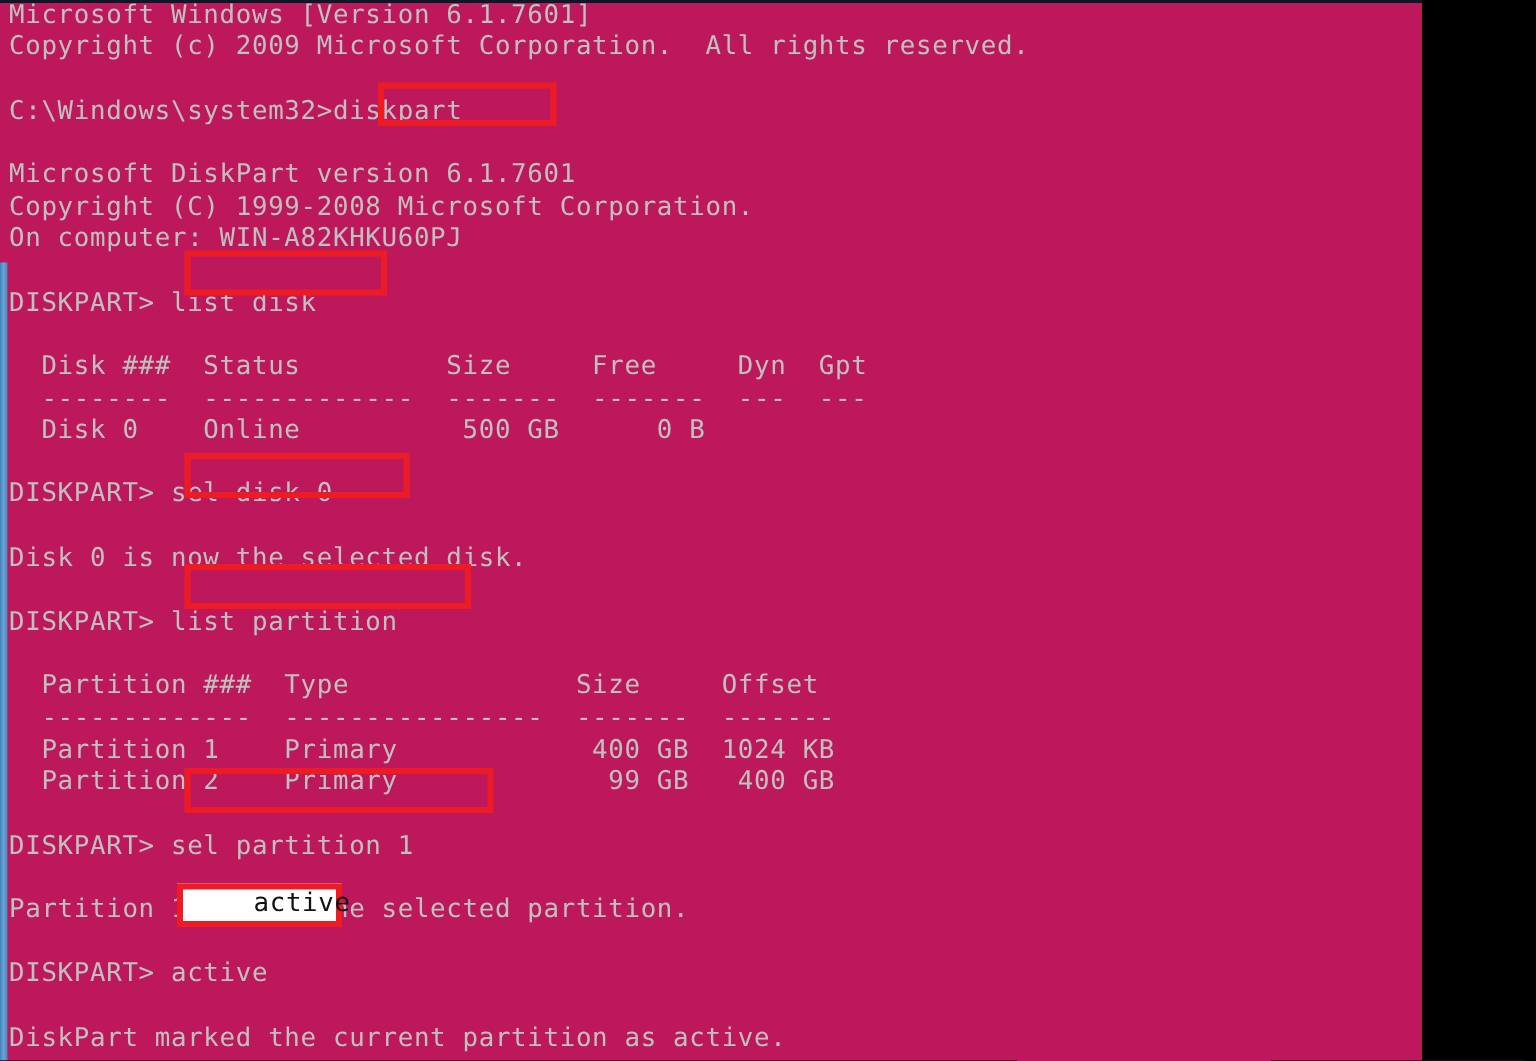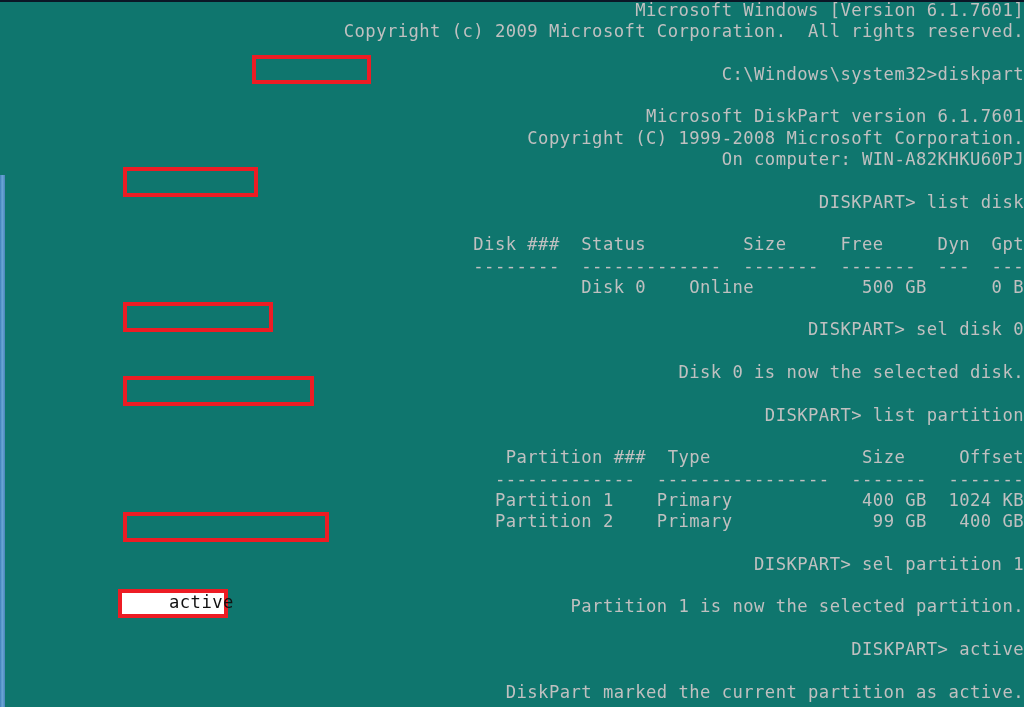--- a/index.html
+++ b/index.html
@@ -3,25 +3,24 @@
 <meta charset="utf-8">
 <title>DiskPart Console</title>
 <style>
   html, body {
     margin: 0;
     padding: 0;
     background: #000000;
   }
   #screen {
     position: relative;
-    width: 1024px;
+    width: 948px;
     height: 707px;
-    background: #0f766e;
+    background: #be185d;
     overflow: hidden;
-    text-align: right;
   }
   
   .top-edge {
     position: absolute;
     top: 0; left: 0;
     width: 1024px;
     height: 2px;
     background: #0b1726;
   }
   

